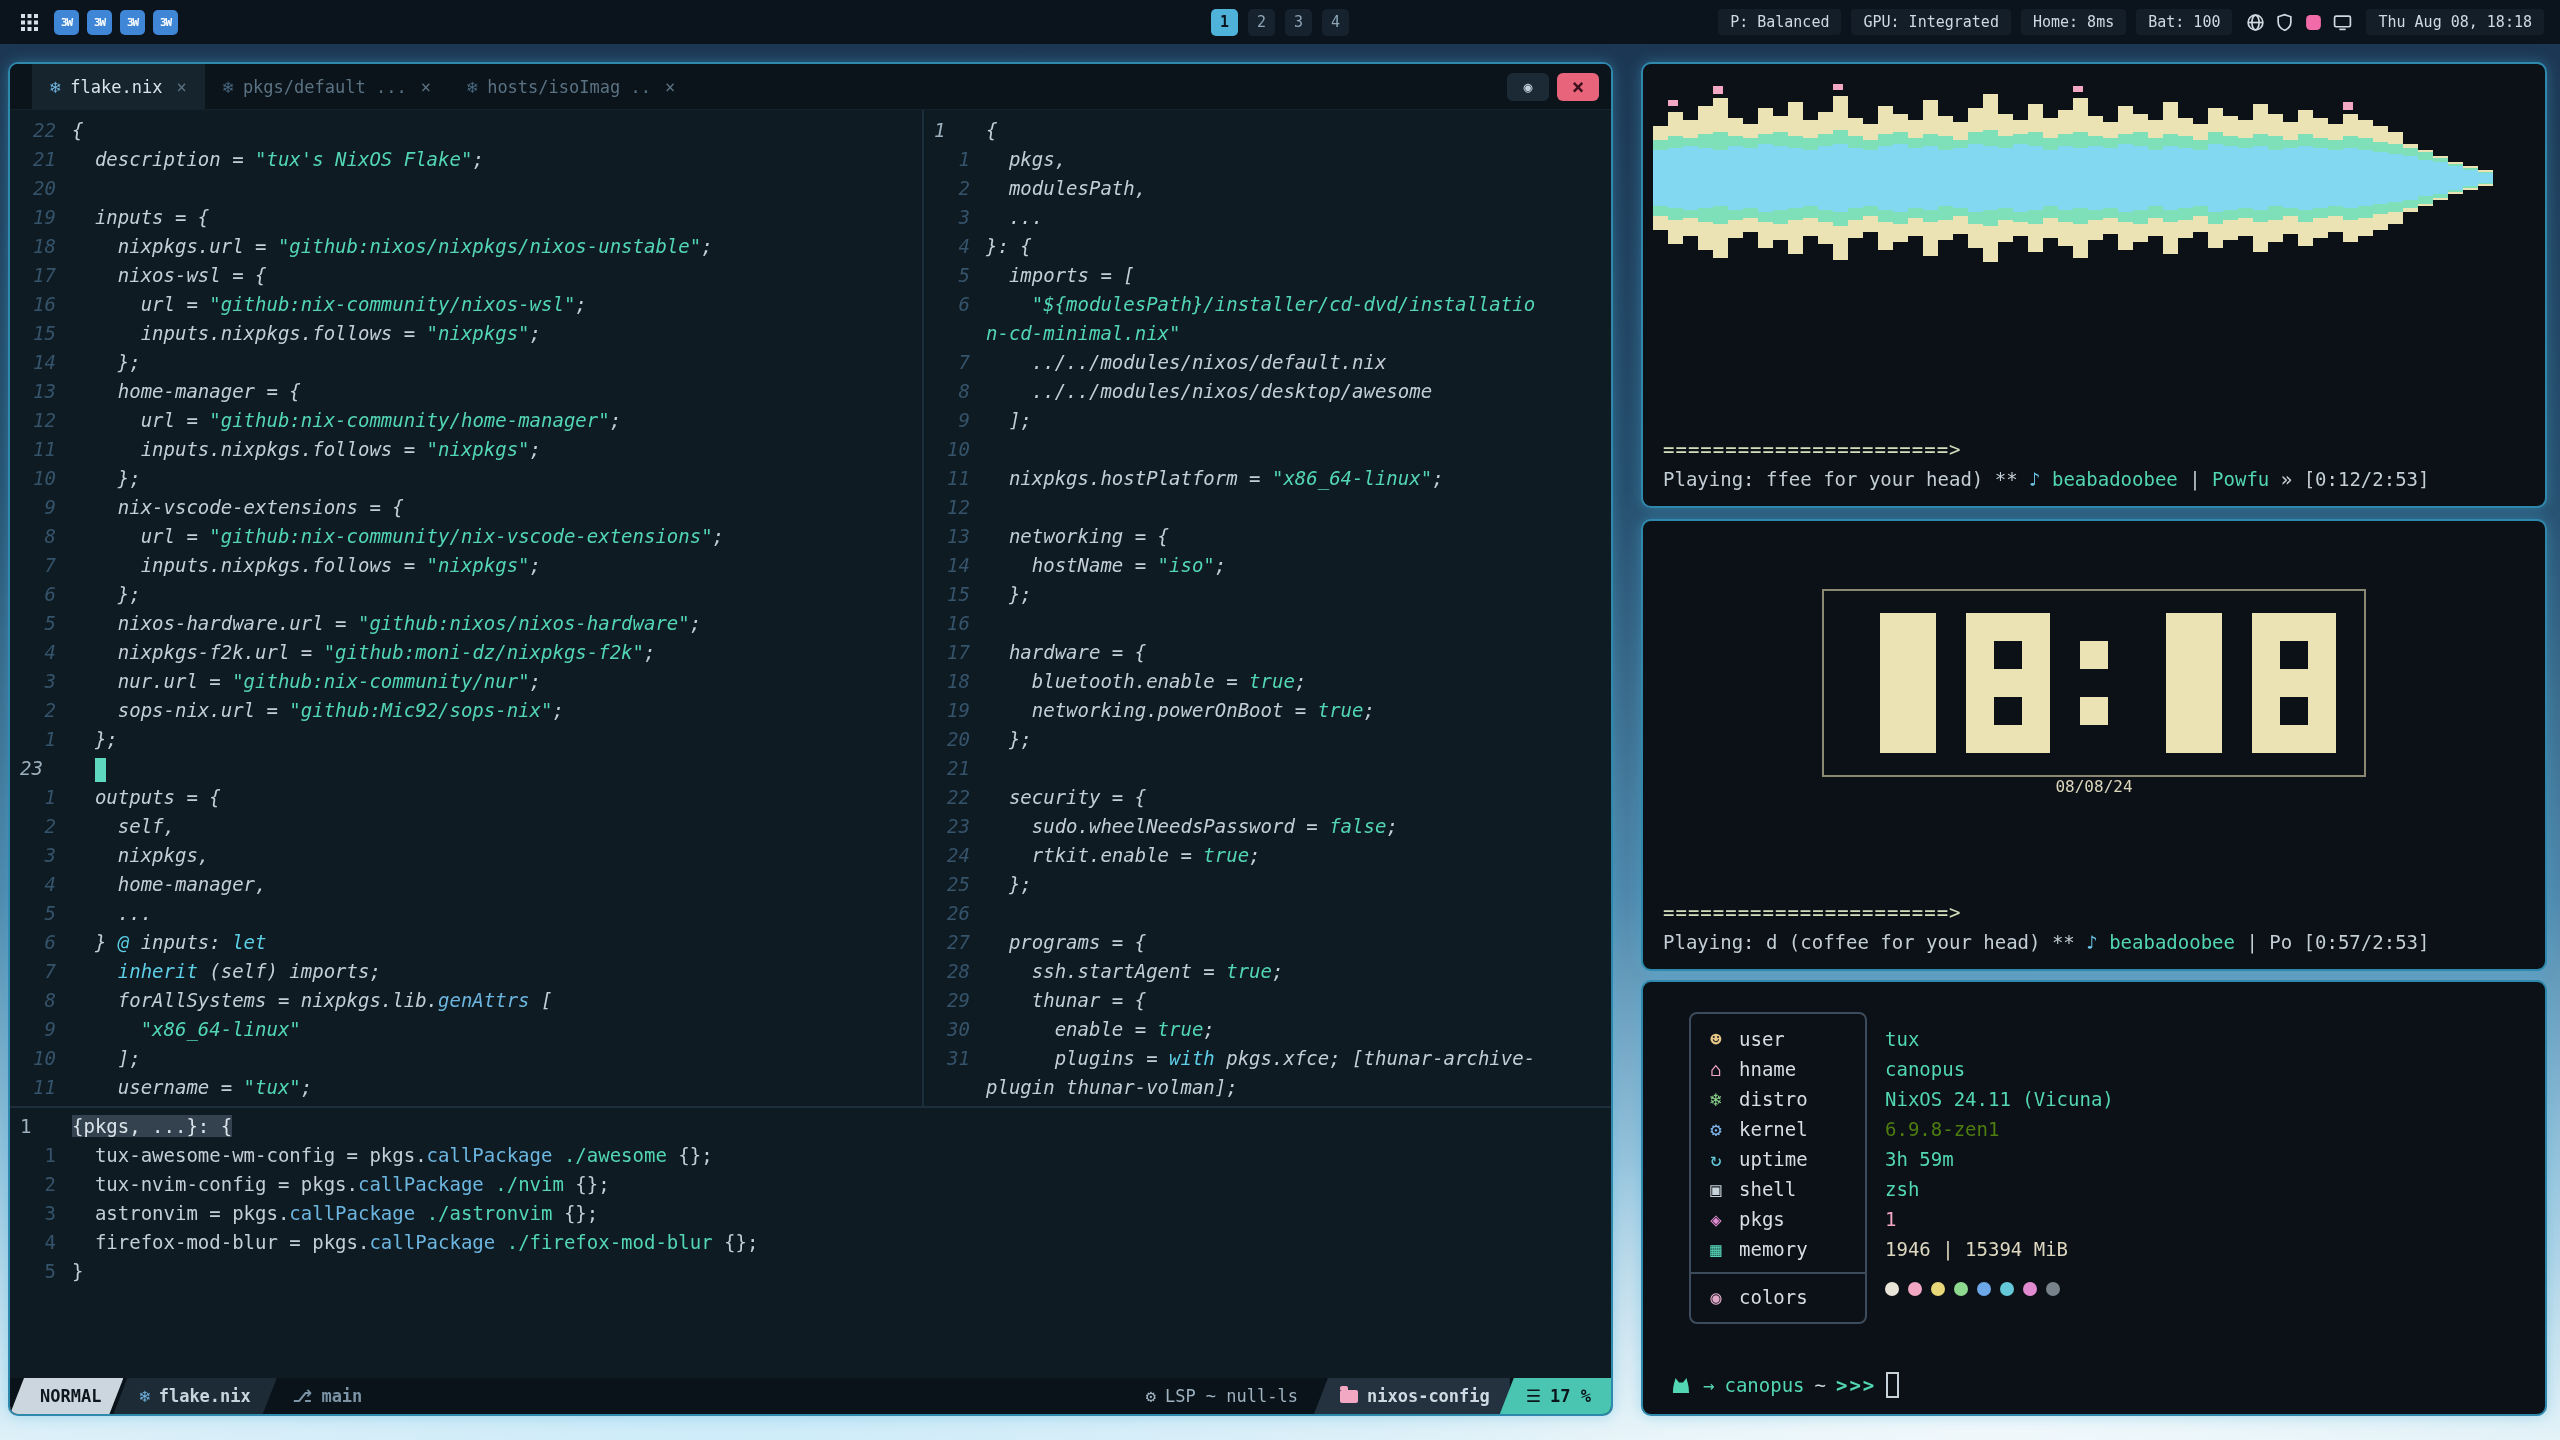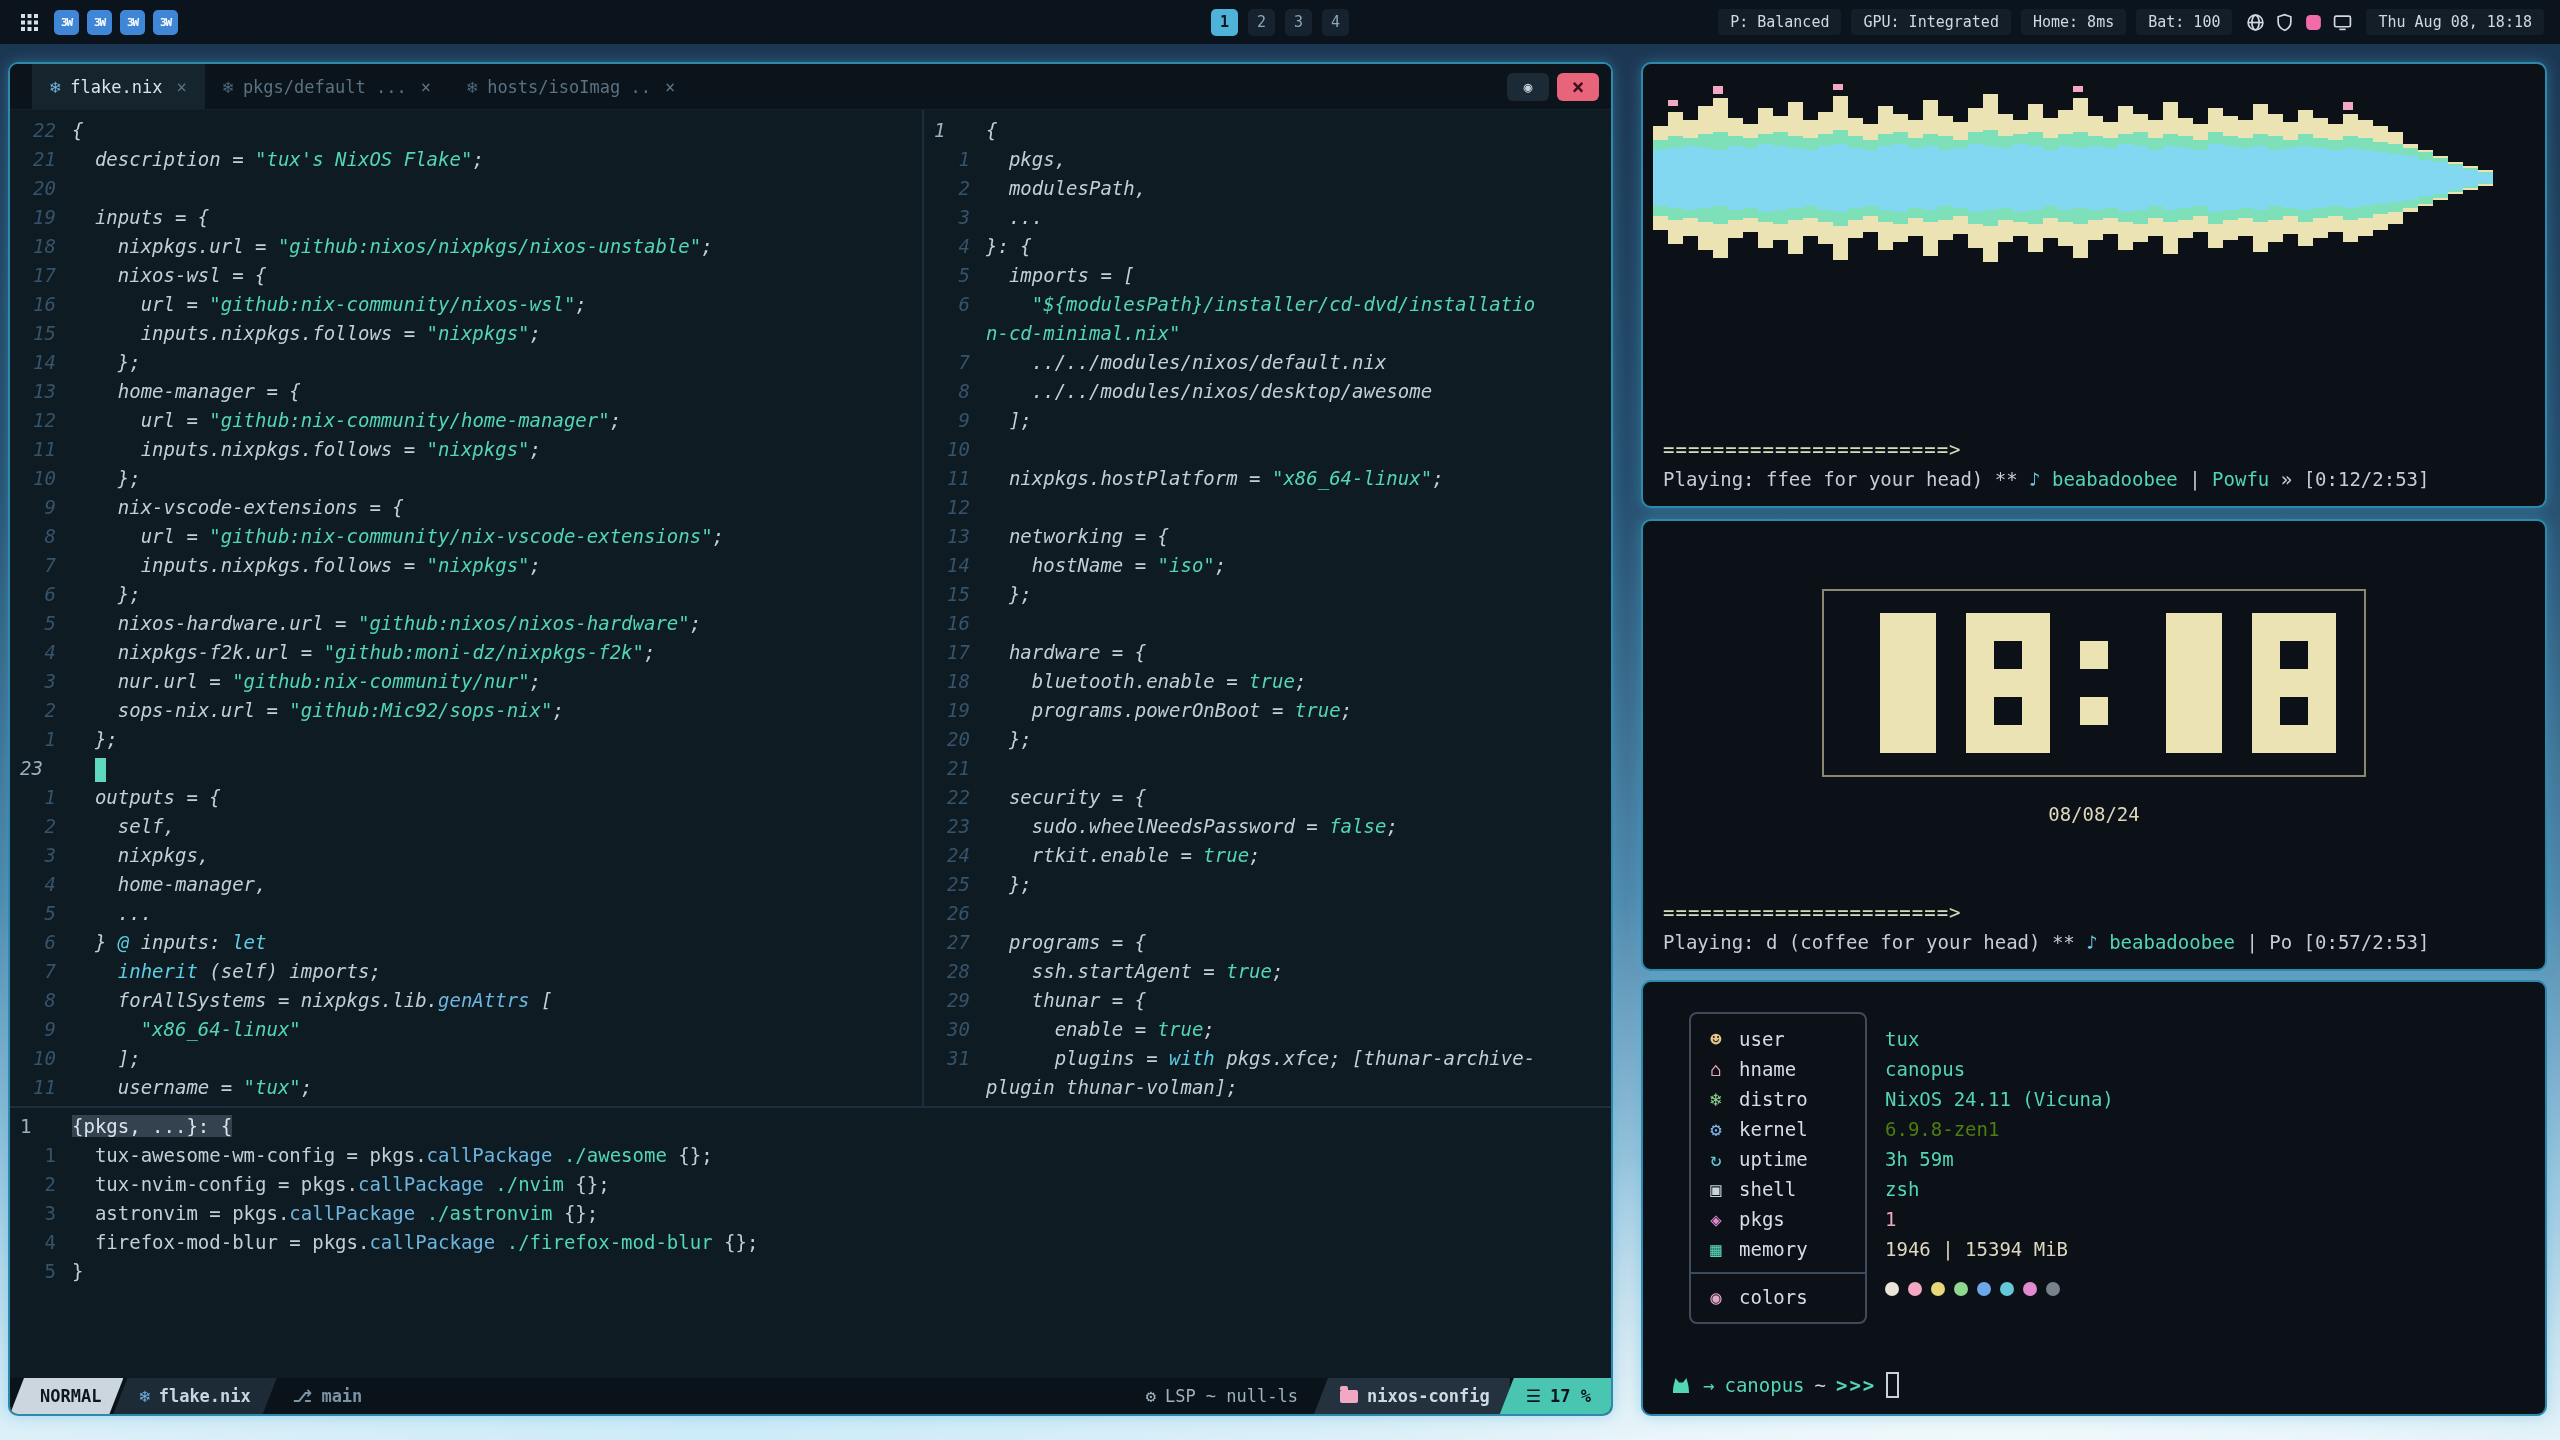--- a/index.html
+++ b/index.html
@@ -96,21 +96,21 @@
   .viz-pink { position:absolute; left:3px; width:10px; height:10px; }
   .info { position:absolute; left:20px; right:20px; bottom:12px; line-height:30px; white-space:nowrap; overflow:hidden; }
   .prog { color:#d4debc; letter-spacing:1px; }
 
   
   .clock-box { margin:68px auto 0; width:max-content; padding:22px 28px; border:2px solid #8a8872;
     display:flex; gap:30px; align-items:center; }
   .digit { position:relative; width:84px; height:140px; }
   .digit i, .colon i { position:absolute; width:28px; height:28px; background:#ece3b4; }
   .colon { position:relative; width:28px; height:140px; }
-  .clock-date { text-align:center; margin-top:26px; color:#ddd8bd; font-size:19px; }
+  .clock-date { text-align:center; color:#ddd8bd; font-size:16px; }
 
   
   .fetch-box { position:absolute; left:46px; top:30px; width:178px; border:2px solid #3c4c5c;
     border-radius:8px; padding:10px 0; }
   .fetch-row { display:flex; align-items:center; height:30px; padding:0 14px; gap:12px; color:#d6dee4; font-size:19px; }
   .f-ic { width:22px; text-align:center; flex:none; }
   .fetch-div { border-top:2px solid #3c4c5c; margin:8px 0; }
   .fetch-vals { position:absolute; left:242px; top:42px; font-size:19px; }
   .fetch-val { height:30px; line-height:30px; white-space:nowrap; }
   .dots { position:absolute; left:242px; top:300px; display:flex; gap:9px; align-items:center; }
@@ -419,21 +419,21 @@
         <div class="code-line">
           <span class="gutter">17</span>
           <span class="code-text"><span class="tk-f">  hardware = {</span></span>
         </div>
         <div class="code-line">
           <span class="gutter">18</span>
           <span class="code-text"><span class="tk-f">    bluetooth.enable = </span><span class="tk-s">true</span><span class="tk-f">;</span></span>
         </div>
         <div class="code-line">
           <span class="gutter">19</span>
-          <span class="code-text"><span class="tk-f">    programs.powerOnBoot = </span><span class="tk-s">true</span><span class="tk-f">;</span></span>
+          <span class="code-text"><span class="tk-f">    networking.powerOnBoot = </span><span class="tk-s">true</span><span class="tk-f">;</span></span>
         </div>
         <div class="code-line">
           <span class="gutter">20</span>
           <span class="code-text"><span class="tk-f">  };</span></span>
         </div>
         <div class="code-line">
           <span class="gutter">21</span>
           <span class="code-text"></span>
         </div>
         <div class="code-line">

